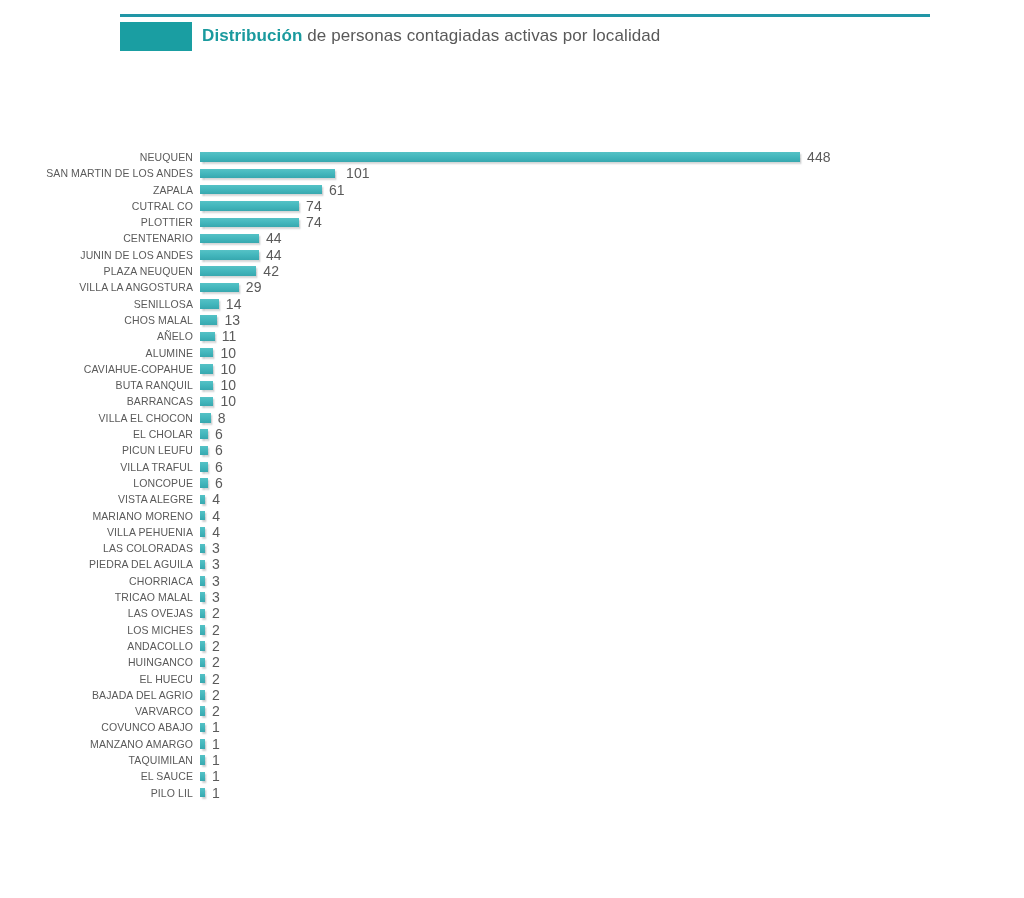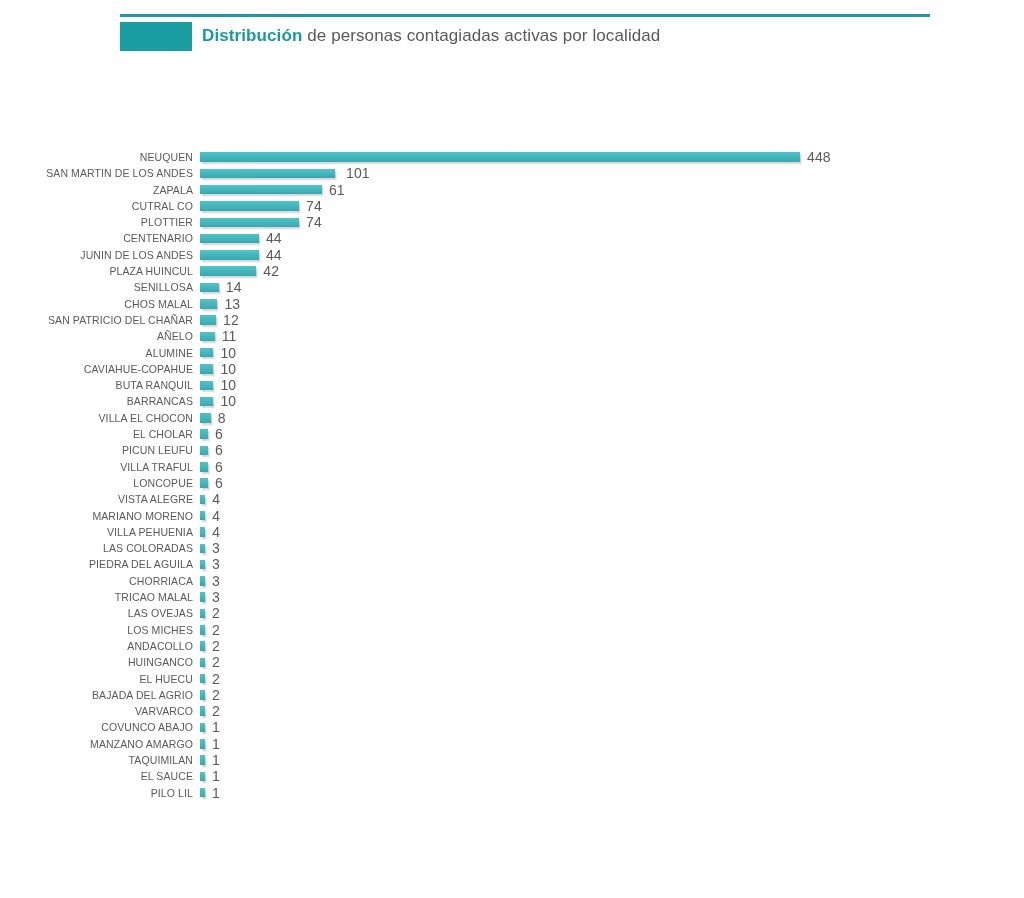--- a/index.html
+++ b/index.html
@@ -156,48 +156,48 @@
       <div class="row-value" style="left: 265.929px;">44</div>
     </div>
     <div class="row">
       <div class="row-label">JUNIN DE LOS ANDES</div>
       <div class="bar-wrap">
         <div class="bar" style="width: 58.9286px;"></div>
       </div>
       <div class="row-value" style="left: 265.929px;">44</div>
     </div>
     <div class="row">
-      <div class="row-label">PLAZA HUINCUL</div>
+      <div class="row-label">PLAZA NEUQUEN</div>
       <div class="bar-wrap">
         <div class="bar" style="width: 56.25px;"></div>
       </div>
       <div class="row-value" style="left: 263.25px;">42</div>
     </div>
     <div class="row">
+      <div class="row-label">VILLA LA ANGOSTURA</div>
+      <div class="bar-wrap">
+        <div class="bar" style="width: 38.8393px;"></div>
+      </div>
+      <div class="row-value" style="left: 245.839px;">29</div>
+    </div>
+    <div class="row">
       <div class="row-label">SENILLOSA</div>
       <div class="bar-wrap">
         <div class="bar" style="width: 18.75px;"></div>
       </div>
       <div class="row-value" style="left: 225.75px;">14</div>
     </div>
     <div class="row">
       <div class="row-label">CHOS MALAL</div>
       <div class="bar-wrap">
         <div class="bar" style="width: 17.4107px;"></div>
       </div>
       <div class="row-value" style="left: 224.411px;">13</div>
     </div>
     <div class="row">
-      <div class="row-label">SAN PATRICIO DEL CHAÑAR</div>
-      <div class="bar-wrap">
-        <div class="bar" style="width: 16.0714px;"></div>
-      </div>
-      <div class="row-value" style="left: 223.071px;">12</div>
-    </div>
-    <div class="row">
       <div class="row-label">AÑELO</div>
       <div class="bar-wrap">
         <div class="bar" style="width: 14.7321px;"></div>
       </div>
       <div class="row-value" style="left: 221.732px;">11</div>
     </div>
     <div class="row">
       <div class="row-label">ALUMINE</div>
       <div class="bar-wrap">
         <div class="bar" style="width: 13.3929px;"></div>

